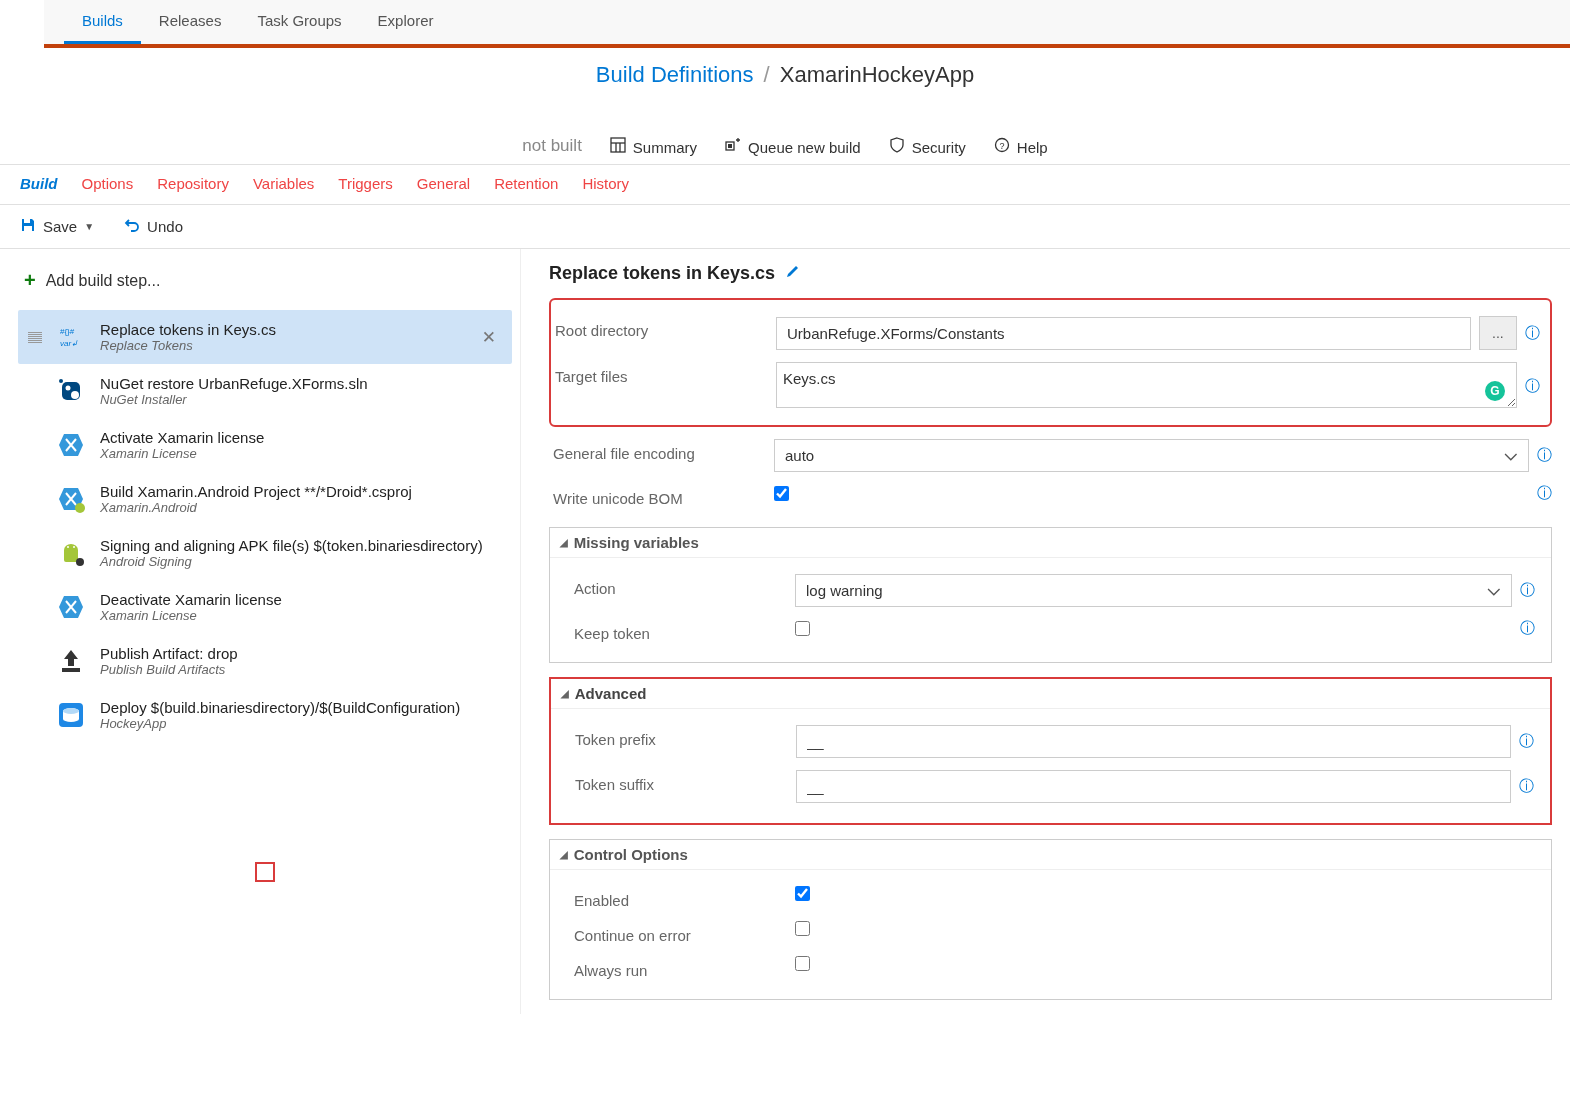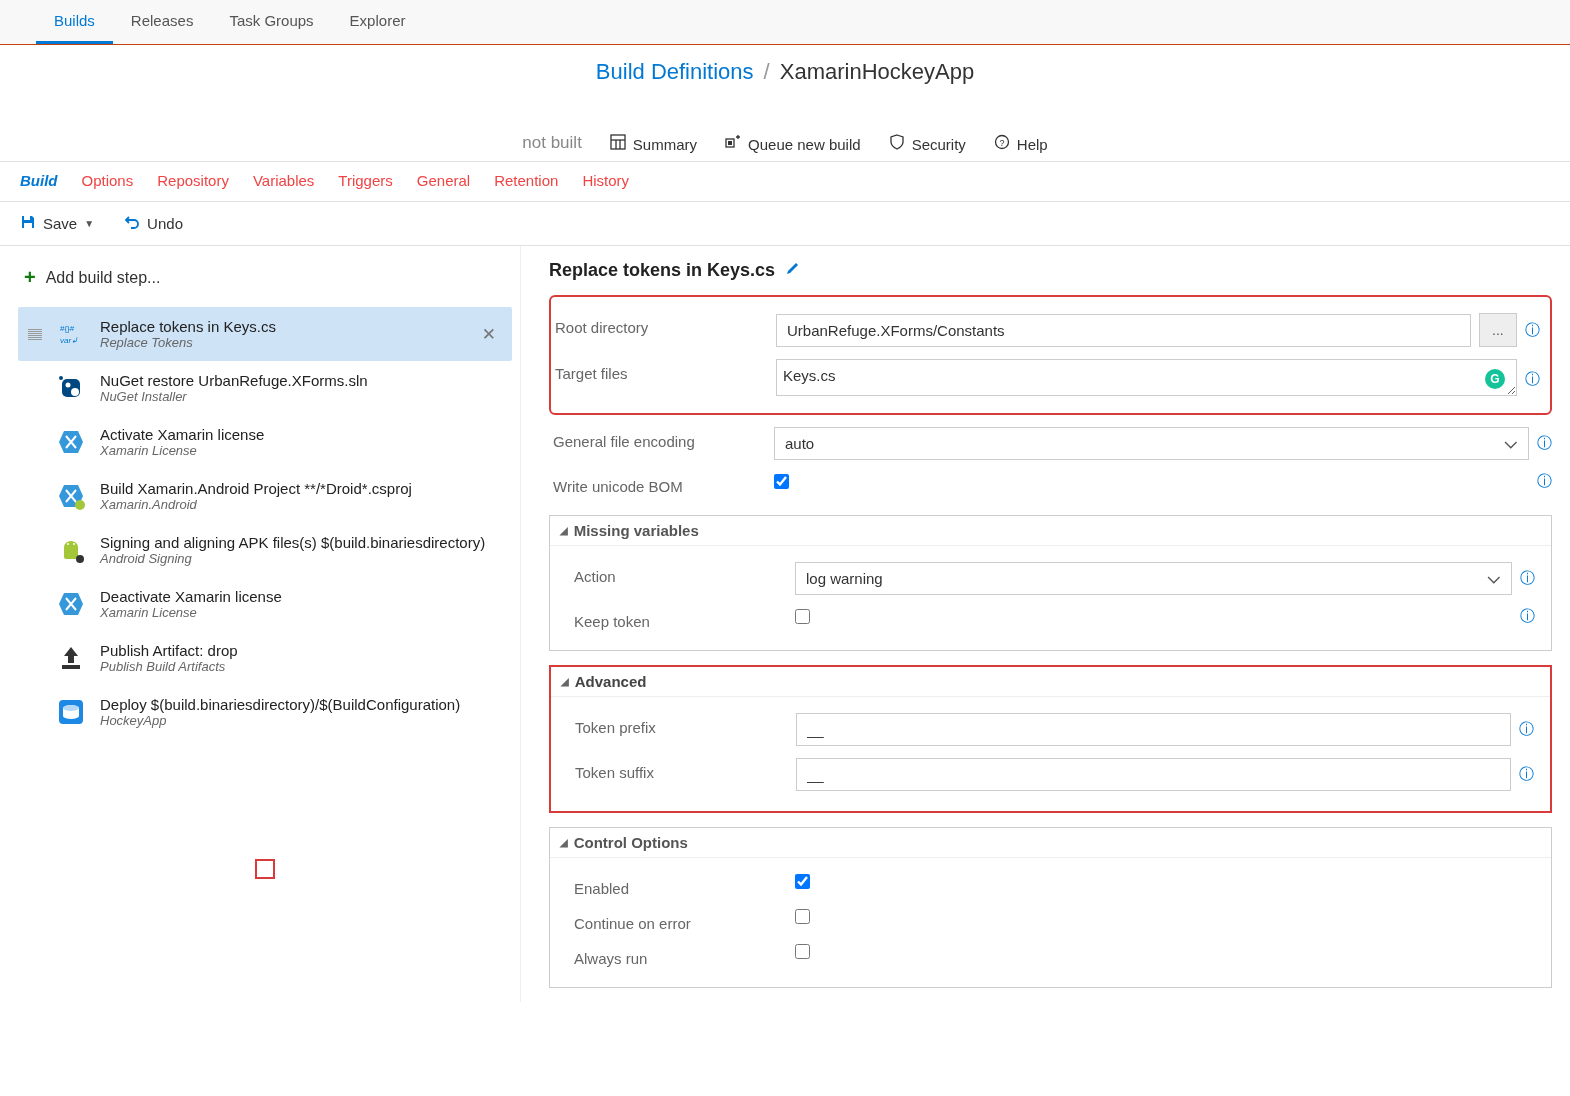--- a/index.html
+++ b/index.html
@@ -1,18 +1,18 @@
 <!DOCTYPE html>
 <html><head>
 <meta charset="utf-8">
 <style>
 * { box-sizing: border-box; margin: 0; padding: 0; font-family: "Segoe UI", -apple-system, sans-serif; }
 body { background: #fff; color: #333; font-size: 14px; }
 
-.topbar { background: #f8f8f8; border-bottom: 1px solid #c2410c; display: flex; padding: 0 36px; }
+.topbar { background: #f8f8f8; border-bottom: 4px solid #c2410c; display: flex; padding: 0 20px; margin-left: 44px; }
 .topbar .tab { padding: 12px 18px; color: #555; cursor: pointer; font-size: 15px; }
 .topbar .tab.active { color: #0078d4; border-bottom: 3px solid #0078d4; font-weight: 400; }
 
 .breadcrumb-row { display: flex; align-items: center; justify-content: space-between; padding: 14px 20px 8px; border-bottom: 1px solid #e0e0e0; flex-direction: column; }
 .breadcrumb { font-size: 22px; color: #333; display: flex; align-items: center; gap: 10px; }
 .breadcrumb a { color: #0078d4; text-decoration: none; }
 .breadcrumb .sep { color: #999; }
 .top-actions { display: flex; align-items: center; gap: 28px; font-size: 15px; color: #333; margin-top: 48px; }
 .top-actions .status { color: #888; font-size: 17px; }
 .top-actions .action { display: flex; align-items: flex-end; gap: 7px; cursor: pointer; }
@@ -46,21 +46,21 @@
 
 .panel-title { font-size: 18px; font-weight: 600; color: #222; display: flex; align-items: center; gap: 10px; margin-bottom: 14px; }
 .pencil-icon { color: #0078d4; cursor: pointer; }
 
 .highlight-box { border: 2px solid #d93b3b; border-radius: 6px; padding: 10px 10px 8px 0; margin-bottom: 6px; }
 
 .form-row { display: flex; align-items: flex-start; padding: 6px 0; }
 .form-row .lbl { width: 225px; color: #666; font-size: 15px; padding-top: 6px; padding-left: 4px; }
 .form-row .ctrl { flex: 1; display: flex; align-items: center; gap: 8px; }
 .form-row input[type="text"], .form-row textarea, .form-row select { width: 100%; padding: 7px 10px; border: 1px solid #ccc; font-size: 15px; font-family: inherit; color: #333; }
-.form-row textarea { resize: vertical; height: 37px; padding-left: 6px; }
+.form-row textarea { resize: vertical; height: 46px; padding-left: 6px; }
 .browse-btn { width: 42px; height: 34px; background: #eee; border: 1px solid #ccc; display: flex; align-items: center; justify-content: center; cursor: pointer; font-size: 14px; color: #555; }
 .info-icon { color: #0078d4; font-size: 15px; cursor: pointer; flex-shrink: 0; }
 .form-row input[type="checkbox"] { width: 15px; height: 15px; }
 .grammarly { width: 20px; height: 20px; background: #15c39a; border-radius: 50%; color: #fff; font-size: 12px; font-weight: bold; display: flex; align-items: center; justify-content: center; position: absolute; right: 12px; bottom: 10px; }
 .textarea-wrap { position: relative; flex: 1; }
 
 .section { border: 1px solid #ccc; margin-top: 14px; }
 .section-header { background: #fff; padding: 6px 10px; font-weight: 600; font-size: 15px; color: #555; display: flex; align-items: center; gap: 6px; border-bottom: 1px solid #eee; }
 .section-body { padding: 10px 16px 14px 20px; }
 .tri { font-size: 10px; color: #666; }
@@ -241,21 +241,21 @@
           <div class="icon-slot">
             <svg class="icon-svg" viewBox="0 0 30 30">
               <path d="M8 12 h14 v10 a2 2 0 0 1 -2 2 h-10 a2 2 0 0 1 -2 -2 z" fill="#a4c639"></path>
               <path d="M8 12 a7 6 0 0 1 14 0 z" fill="#a4c639"></path>
               <circle cx="12" cy="9" r="1" fill="#fff"></circle>
               <circle cx="18" cy="9" r="1" fill="#fff"></circle>
               <circle cx="24" cy="24" r="4" fill="#333"></circle>
             </svg>
           </div>
           <div class="texts">
-            <div class="title">Signing and aligning APK files(s) $(build.binariesdirectory)</div>
+            <div class="title">Signing and aligning APK file(s) $(token.binariesdirectory)</div>
             <div class="sub">Android Signing</div>
           </div>
         </div>
         <div class="step">
           <div style="width:14px"></div>
           <div class="icon-slot">
             <svg class="icon-svg" viewBox="0 0 30 30">
               <path d="M8 4 L22 4 L27 15 L22 26 L8 26 L3 15 Z" fill="#3498db"></path>
               <path d="M10 9 L15 15 L10 21 M20 9 L15 15 L20 21" stroke="#fff" stroke-width="2" fill="none"></path>
             </svg>

